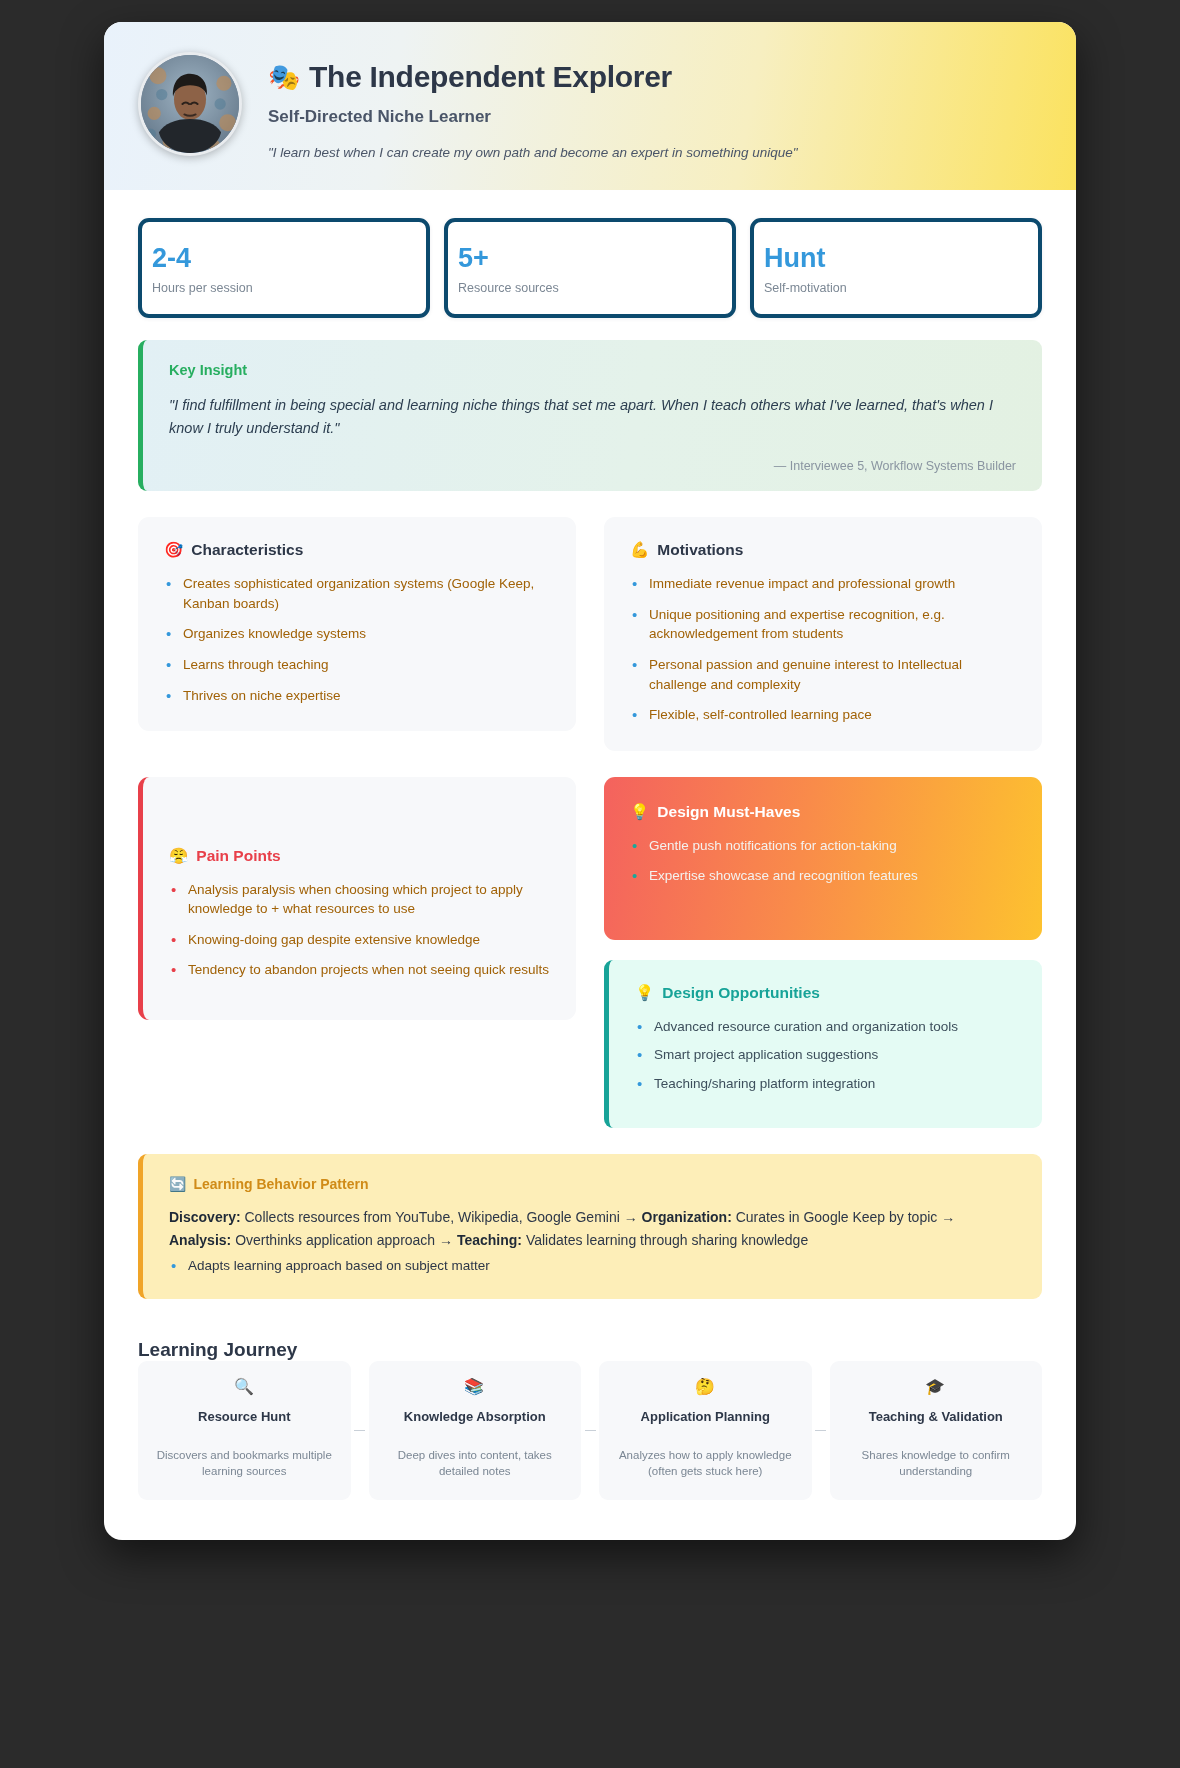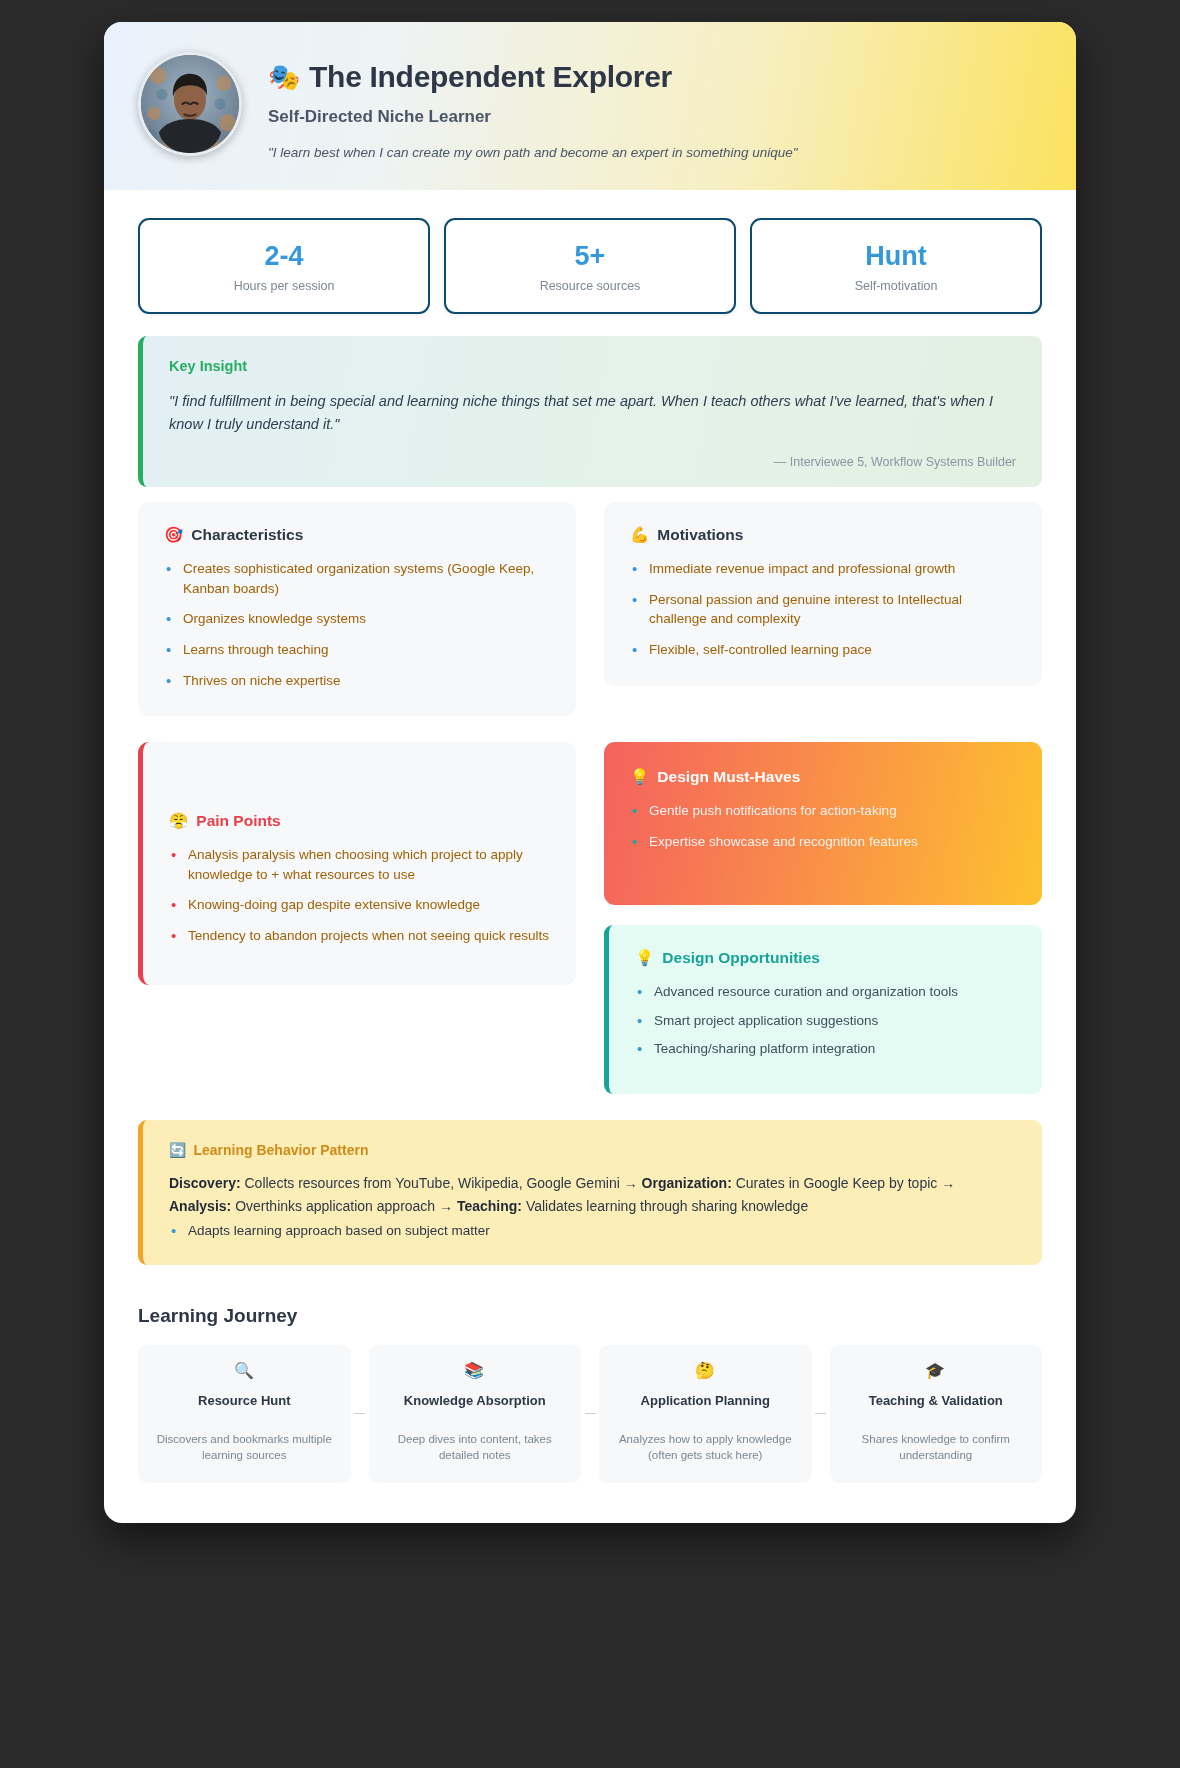--- a/index.html
+++ b/index.html
@@ -71,44 +71,43 @@
   .body { padding: 28px 34px 40px 34px; }
 
   .stats {
     display: flex;
     gap: 14px;
     margin-bottom: 22px;
   }
   .stat {
     flex: 1;
     background: #ffffff;
-    border: 2px solid #0c4a6e;
+    border: 4px solid #0c4a6e;
     border-radius: 11px;
     box-shadow: 0 1px 4px rgba(20,30,50,0.07);
     padding: 22px 10px 19px 10px;
-    text-align: center;
   }
   .stat-value {
     font-size: 27px;
     font-weight: bold;
     color: #3498db;
     line-height: 1.05;
   }
   .stat-label {
     margin-top: 9px;
     font-size: 12.5px;
     color: #7b8794;
   }
 
   .insight {
     background: linear-gradient(100deg, #e2f0f5 0%, #e4f2ea 55%, #e3f1e2 100%);
     border-left: 5px solid #27ae60;
     border-radius: 9px;
     padding: 22px 26px 18px 26px;
-    margin-bottom: 15px;
+    margin-bottom: 26px;
   }
   .insight-title {
     font-size: 14.5px;
     font-weight: bold;
     color: #27ae60;
     margin-bottom: 16px;
   }
   .insight-quote {
     font-size: 14.5px;
     font-style: italic;
@@ -209,21 +208,20 @@
     line-height: 1.62;
     color: #2d3748;
   }
   .behavior-flow b { color: #1f2937; }
   .behavior ul.bul li { color: #2d3748; font-size: 13.5px; margin-top: 4px; }
 
   .journey-title {
     font-size: 19px;
     font-weight: bold;
     color: #2d3748;
-    margin-bottom: 18px;
   }
   .journey {
     display: flex;
     align-items: stretch;
   }
   .step {
     flex: 1;
     background: #f7f8fa;
     border-radius: 9px;
     padding: 18px 12px 20px 12px;
@@ -337,20 +335,21 @@
         </div>
       </div>
       <div class="col">
         <div class="card">
           <div class="card-title">
             <span>💪</span>
             <span>Motivations</span>
           </div>
           <ul class="bul">
             <li>Immediate revenue impact and professional growth</li>
+            <li>Unique positioning and expertise recognition, e.g. acknowledgement from students</li>
             <li>Personal passion and genuine interest to Intellectual challenge and complexity</li>
             <li>Flexible, self-controlled learning pace</li>
           </ul>
         </div>
       </div>
     </div>
 
     <div class="grid2">
       <div class="col">
         <div class="card pain">

